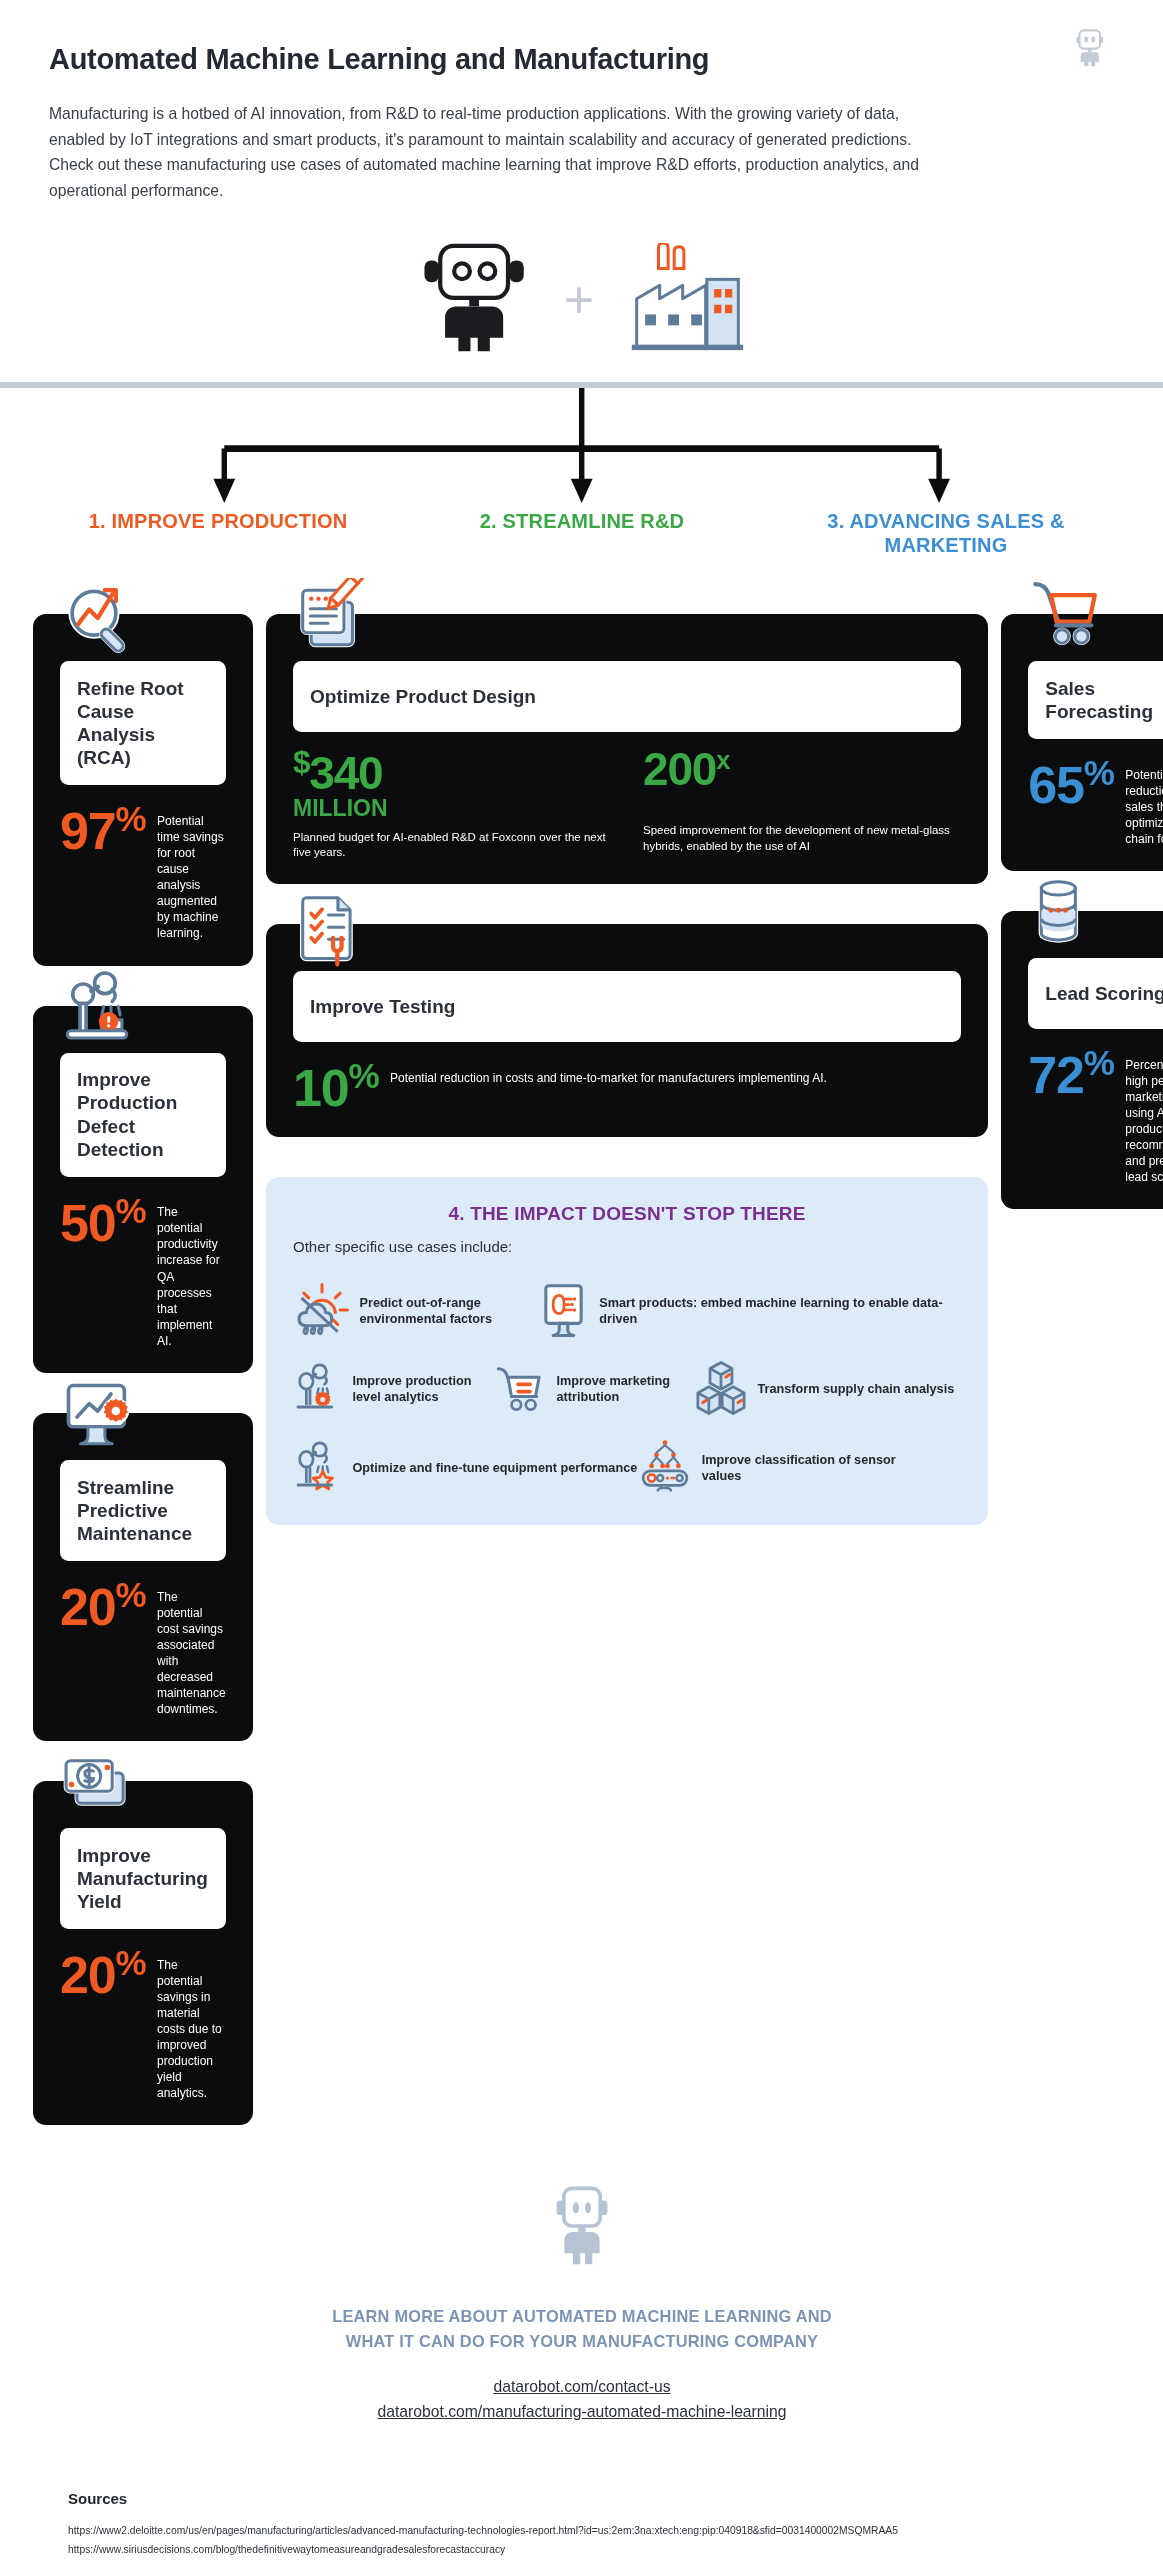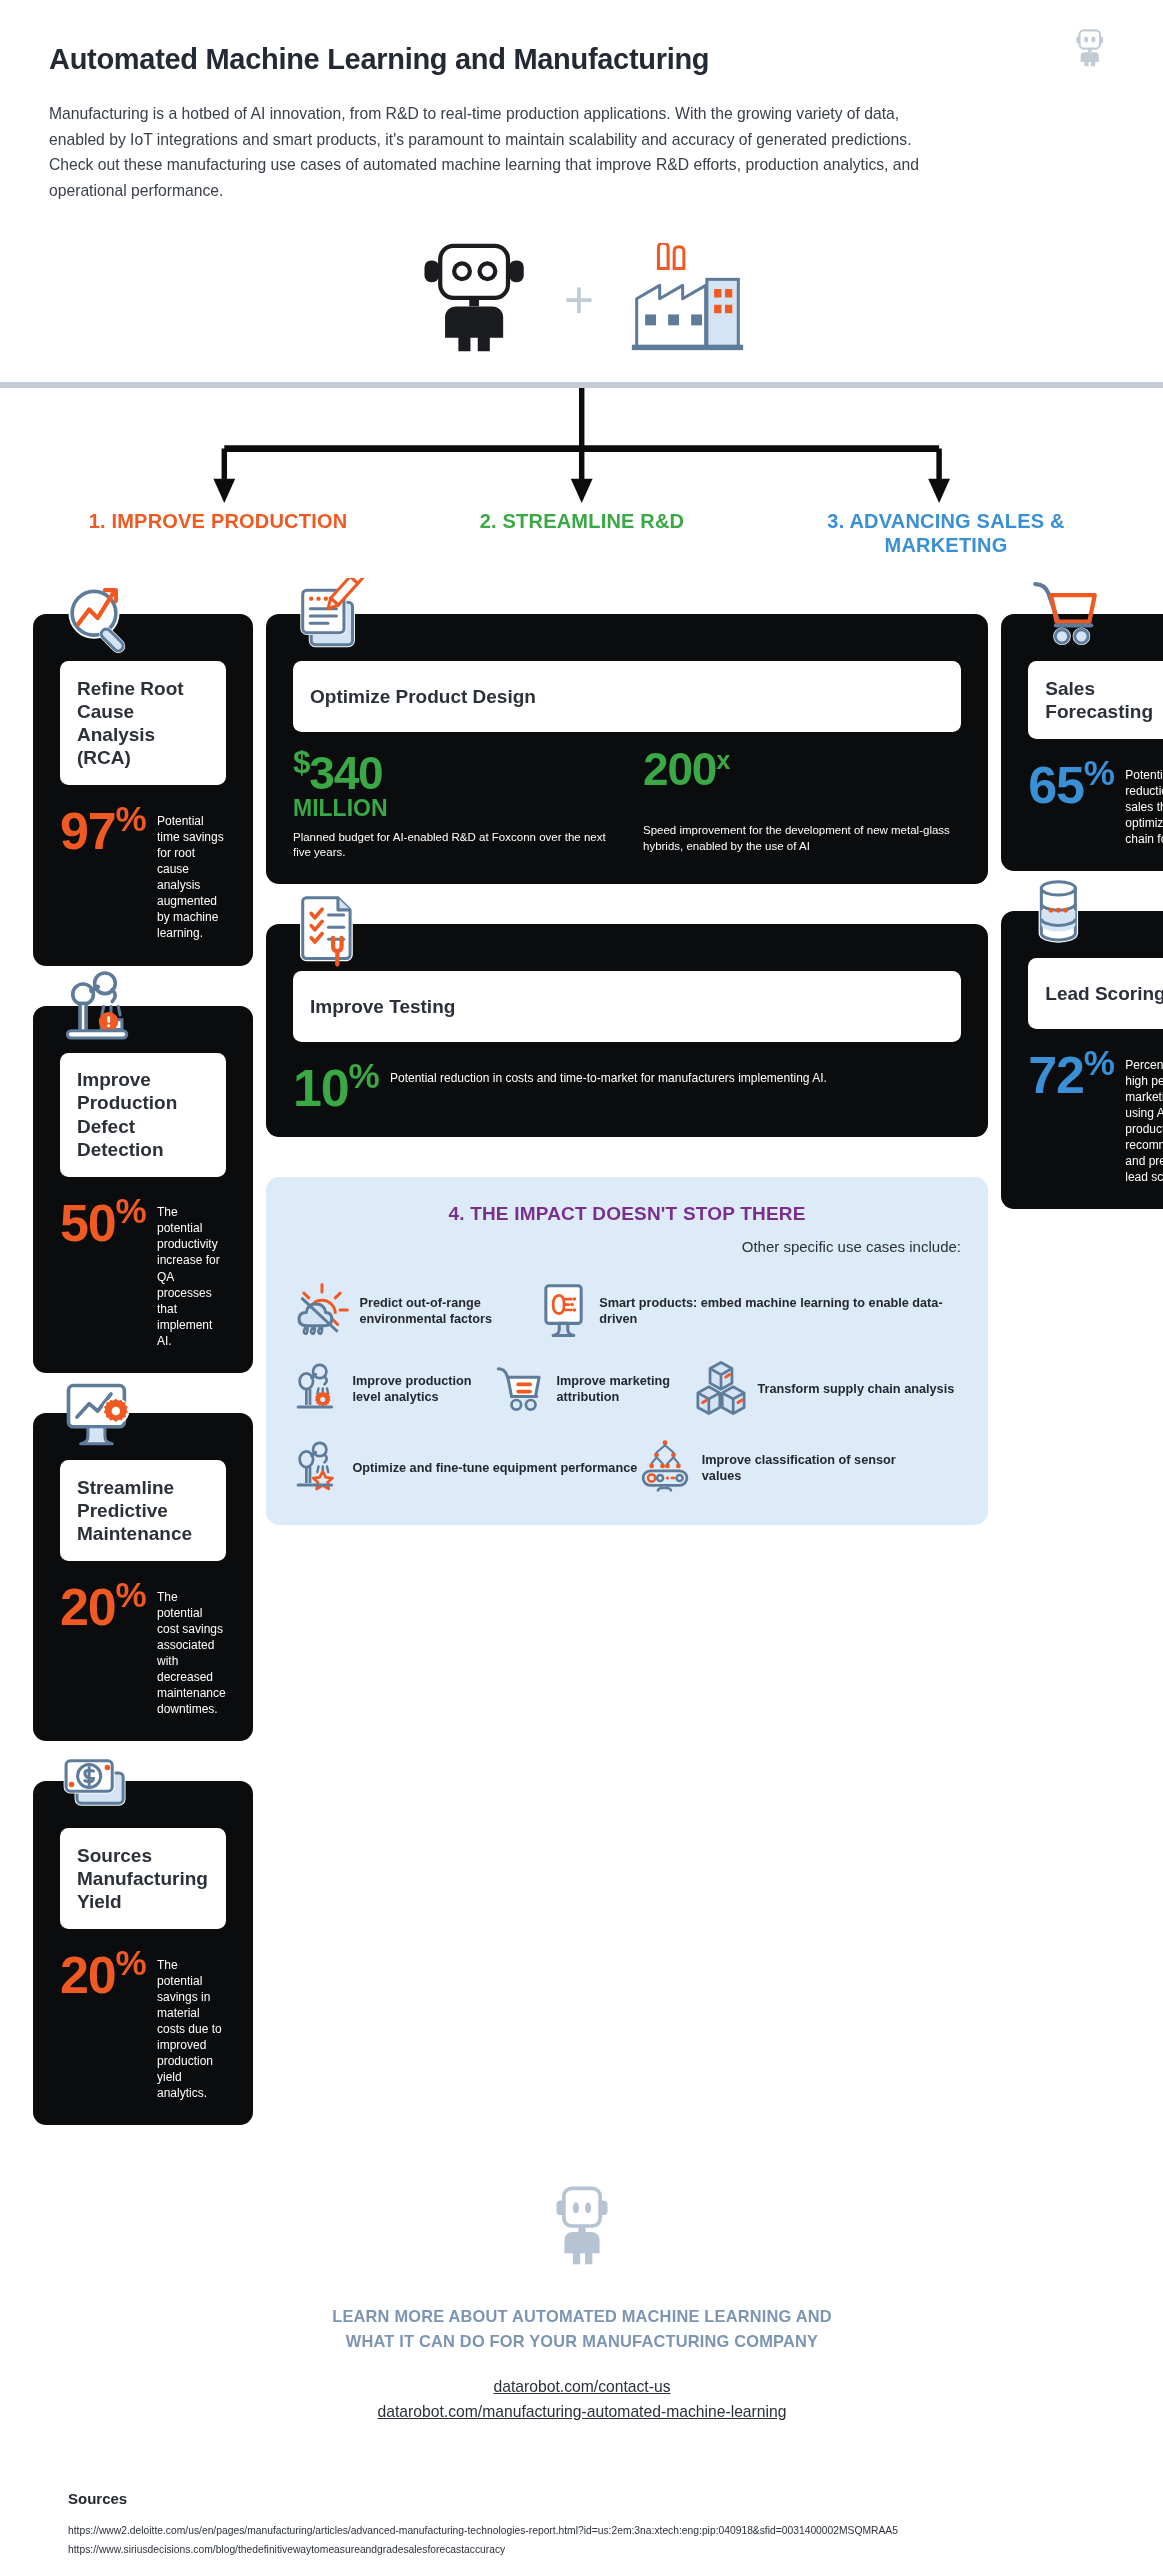--- a/index.html
+++ b/index.html
@@ -88,21 +88,21 @@
 
   
   .impact {
     background: #ddeaf7; border-radius: 13.3px; margin-top: 40px;
     padding: 25.4px 27px 29px 27px;
   }
   .impact-title {
     text-align: center; color: #7a2f8f; font-size: 19px; font-weight: bold;
     letter-spacing: 0.2px; text-transform: uppercase;
   }
-  .impact-sub { text-align: right; color: #2b3039; font-size: 15px; margin-top: 13.3px; }
+  .impact-sub { text-align: left; color: #2b3039; font-size: 15px; margin-top: 13.3px; }
   .uc-grid { margin-top: 27px; }
   .uc-row { display: flex; margin-bottom: 20.6px; }
   .uc { display: flex; align-items: center; gap: 8.5px; }
   .uc-label { font-size: 12.7px; font-weight: bold; line-height: 1.26; color: #23282f; }
   .uc-ico { flex-shrink: 0; }
 
   
   .cta { text-align: center; margin-top: 61px; }
   .cta-robot { display: flex; justify-content: center; }
   .cta-head {
@@ -277,21 +277,21 @@
             <rect x="28" y="46" width="76" height="50" rx="7" fill="#d4e4f4" stroke="#5e7c99" stroke-width="5"></rect>
             <rect x="10" y="26" width="76" height="50" rx="7" fill="#fff" stroke="#fff" stroke-width="8"></rect>
             <rect x="10" y="26" width="76" height="50" rx="7" fill="#fff" stroke="#5e7c99" stroke-width="5"></rect>
             <circle cx="48" cy="51" r="19" fill="none" stroke="#5e7c99" stroke-width="5"></circle>
             <path d="M48 37 v28 M55 43 q-14 -4 -14 4 q0 8 14 8 q0 8 -14 4" fill="none" stroke="#5e7c99" stroke-width="5" stroke-linecap="round"></path>
             <circle cx="78" cy="37" r="4.6" fill="#f05a22"></circle>
             <circle cx="19" cy="65" r="4.6" fill="#f05a22"></circle>
           </svg>
         </div>
         <div class="card-title-box">
-          <div class="card-title">Sources Manufacturing Yield</div>
+          <div class="card-title">Improve Manufacturing Yield</div>
         </div>
         <div class="stat-row">
           <div class="stat-num orange"><span>20</span><span class="pct">%</span></div>
           <div class="stat-desc">The potential savings in material costs due to improved production yield analytics.</div>
         </div>
       </div>
     </div>
 
     <div class="col">
 

